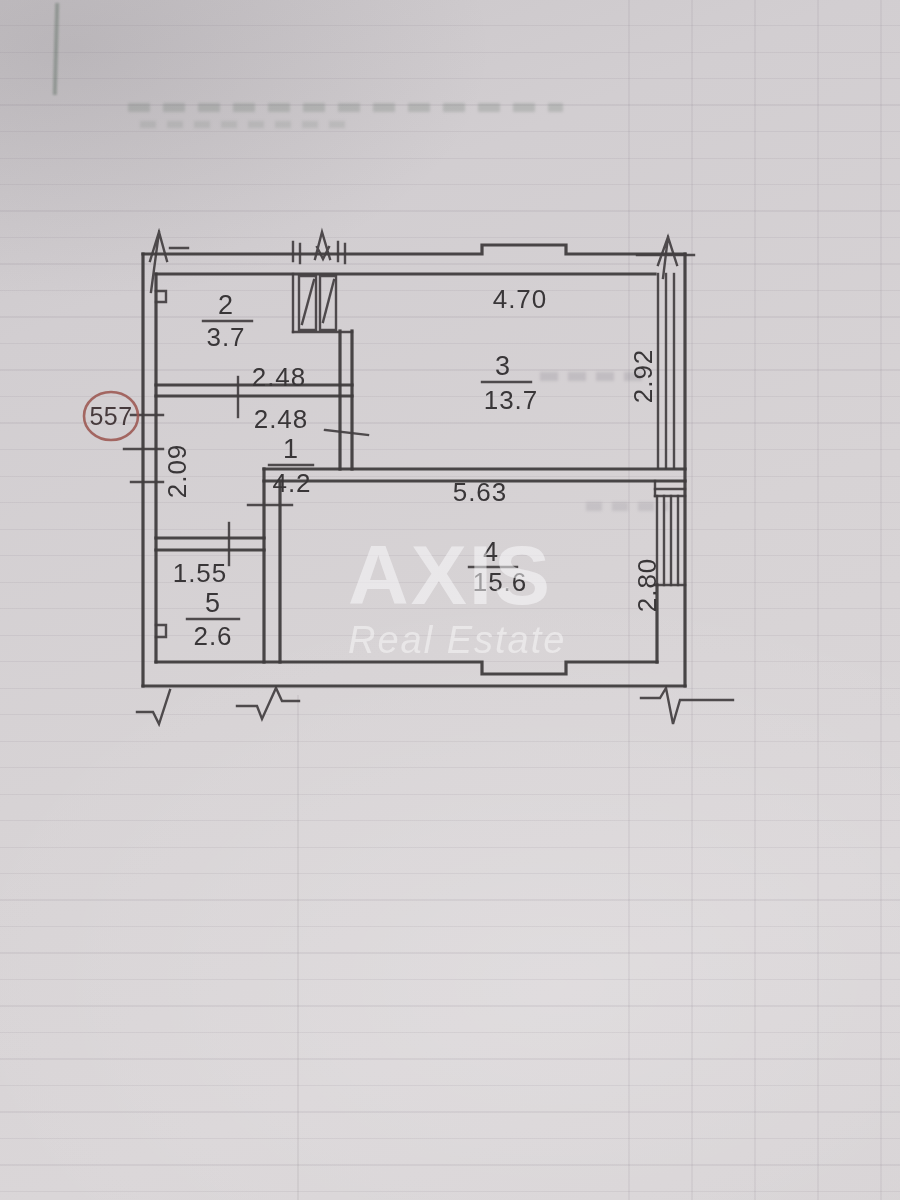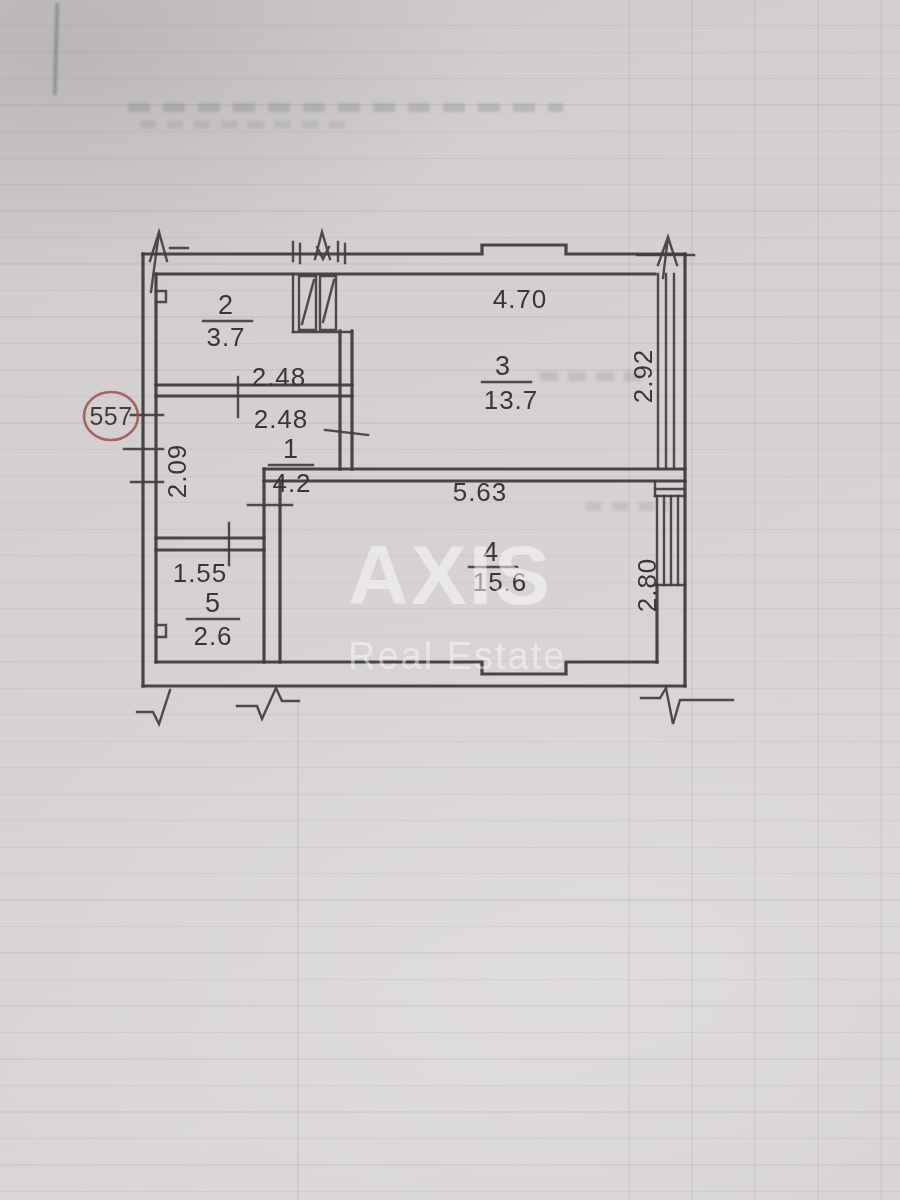--- a/index.html
+++ b/index.html
@@ -37,21 +37,21 @@
   svg.plan{position:absolute;inset:0;}
   svg.plan path,svg.plan ellipse{fill:none;stroke-linecap:square;stroke-linejoin:miter;}
   .wall{stroke:#3f3b3d;stroke-width:3.2px;stroke-opacity:.94;}
   .thin{stroke:#423e40;stroke-width:2.4px;stroke-opacity:.92;}
   .lbl{fill:#393638;font-size:26px;letter-spacing:1px;}
   .lbl.num{font-size:27px;}
   .stamp-ring{stroke:#9a544e;stroke-width:2.6px;stroke-opacity:.85;}
   .stamp-txt{fill:#463a3c;font-size:25px;letter-spacing:.5px;}
   .watermark{position:absolute;left:348px;top:533px;line-height:1;}
   .wm-brand{font-weight:bold;font-size:84px;letter-spacing:2px;color:rgba(252,252,253,0.52);}
-  .wm-tagline{font-size:38px;letter-spacing:2px;margin-top:20px;color:rgba(252,252,253,0.47);}
+  .wm-tagline{font-size:38px;letter-spacing:2px;margin-top:4px;color:rgba(252,252,253,0.47);font-style:italic;}
 </style>
 </head>
 <body>
 
 <div class="page">
 
   <div class="rules-h"></div>
   <div class="rules-v"></div>
   <div class="crease"></div>
   <div class="streak"></div>

